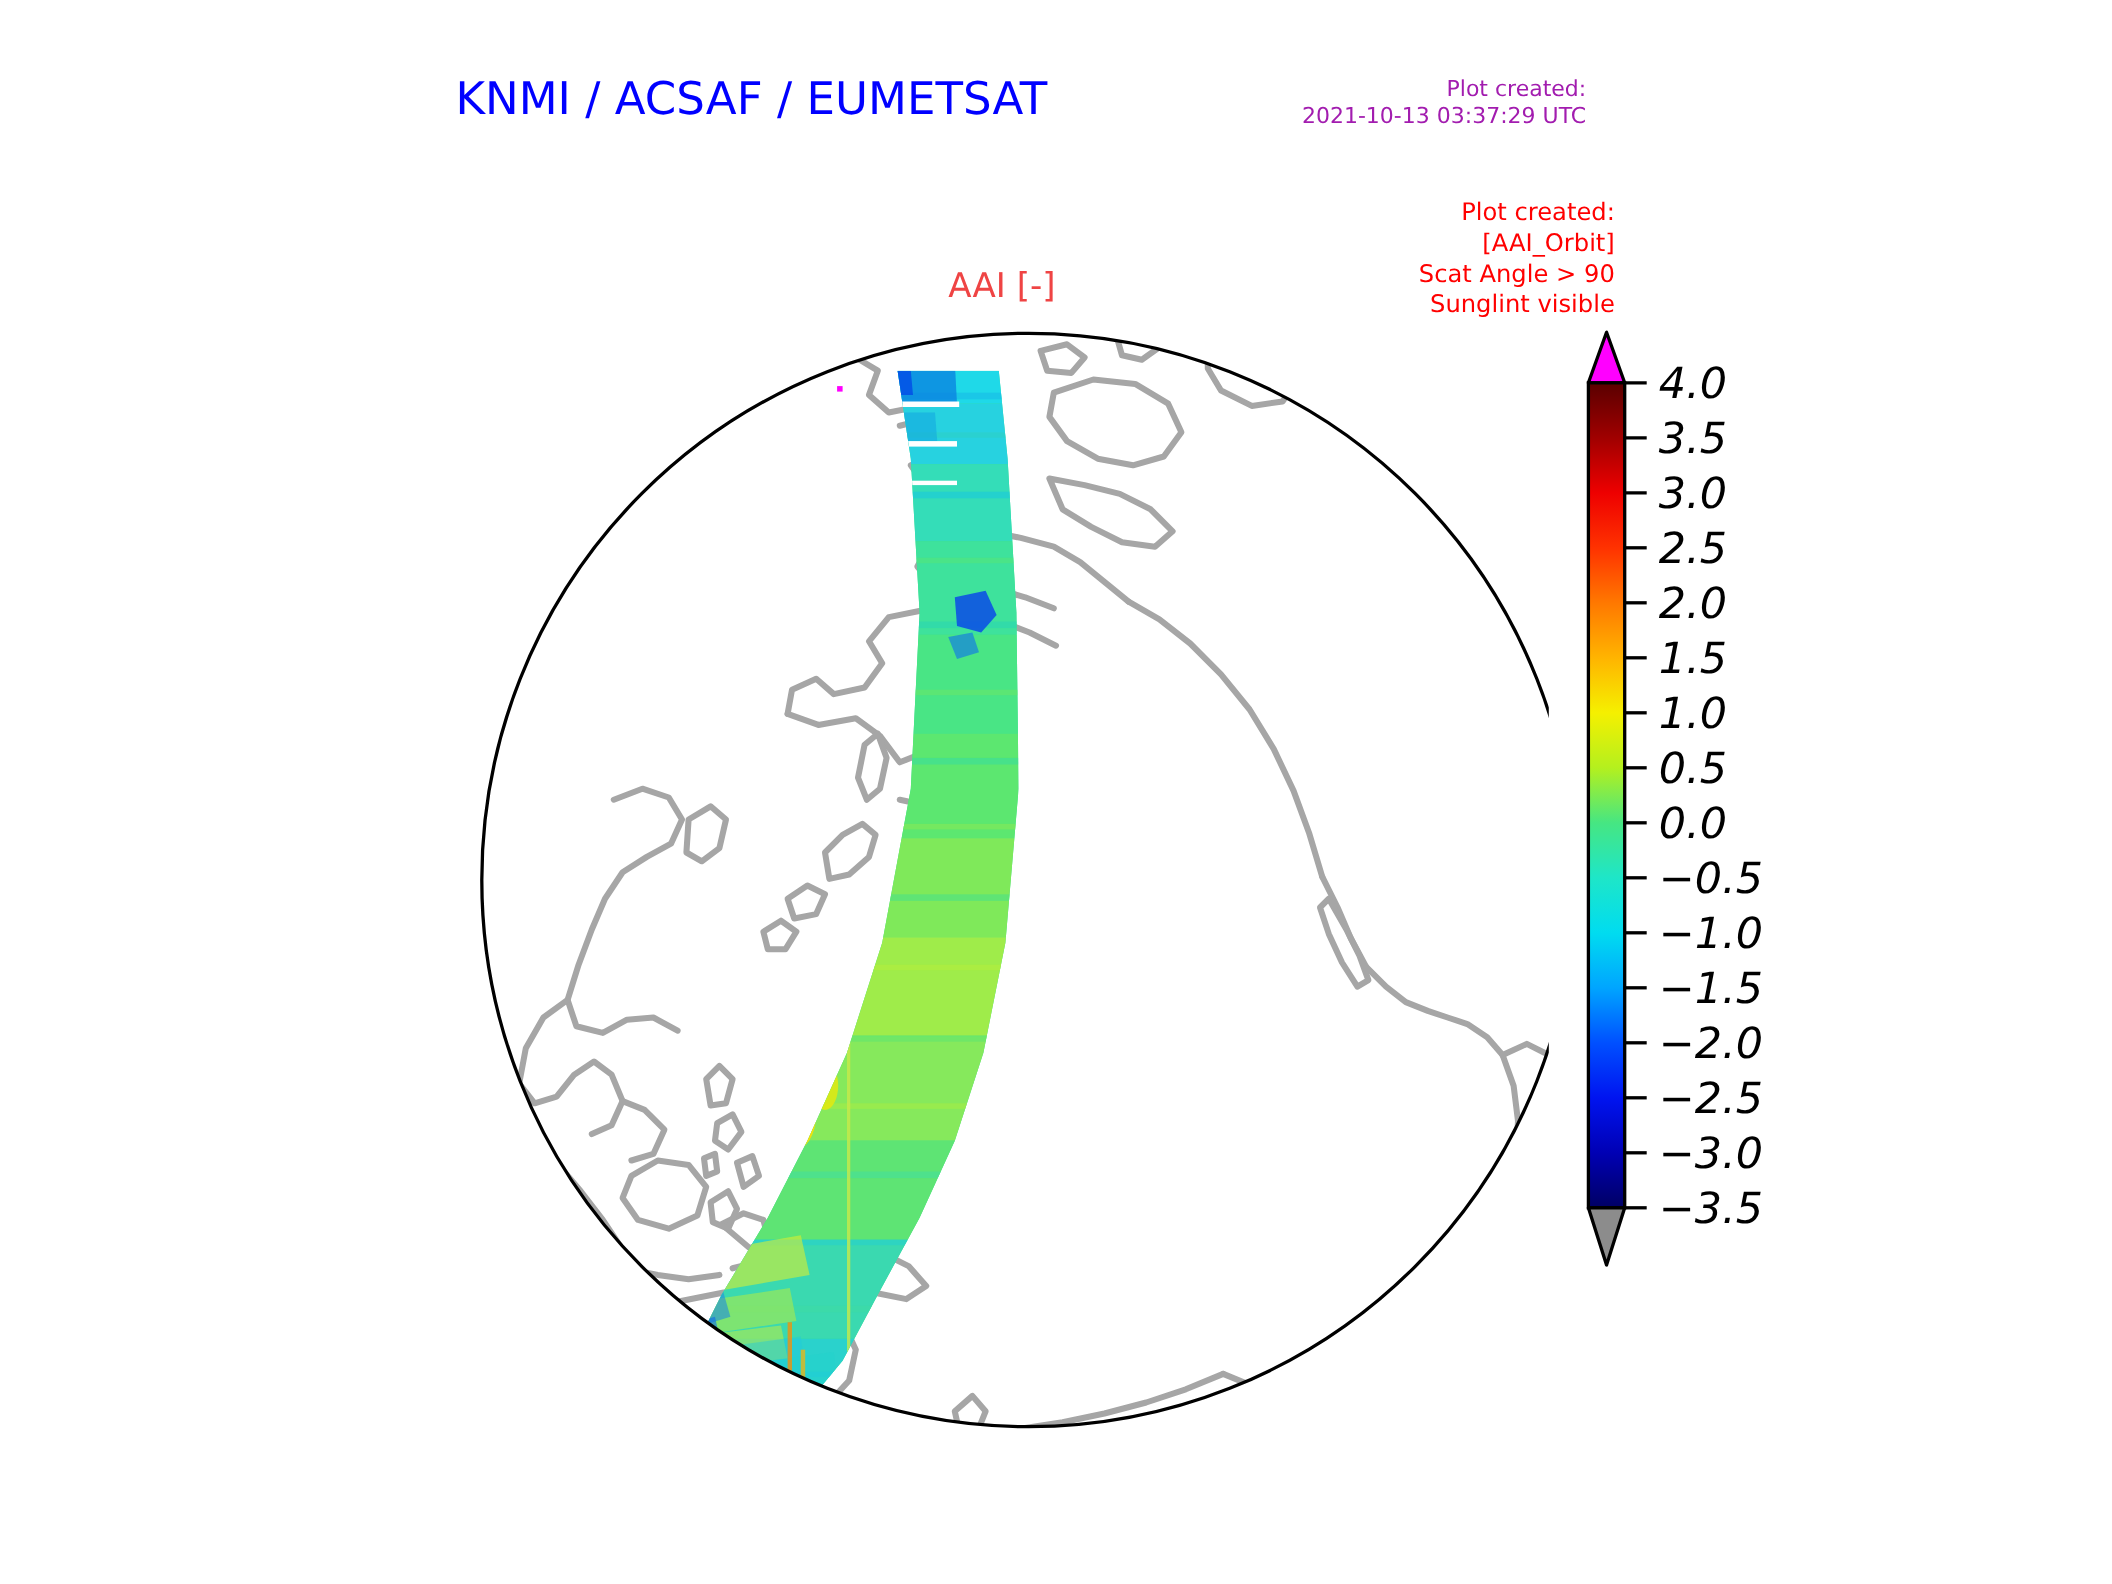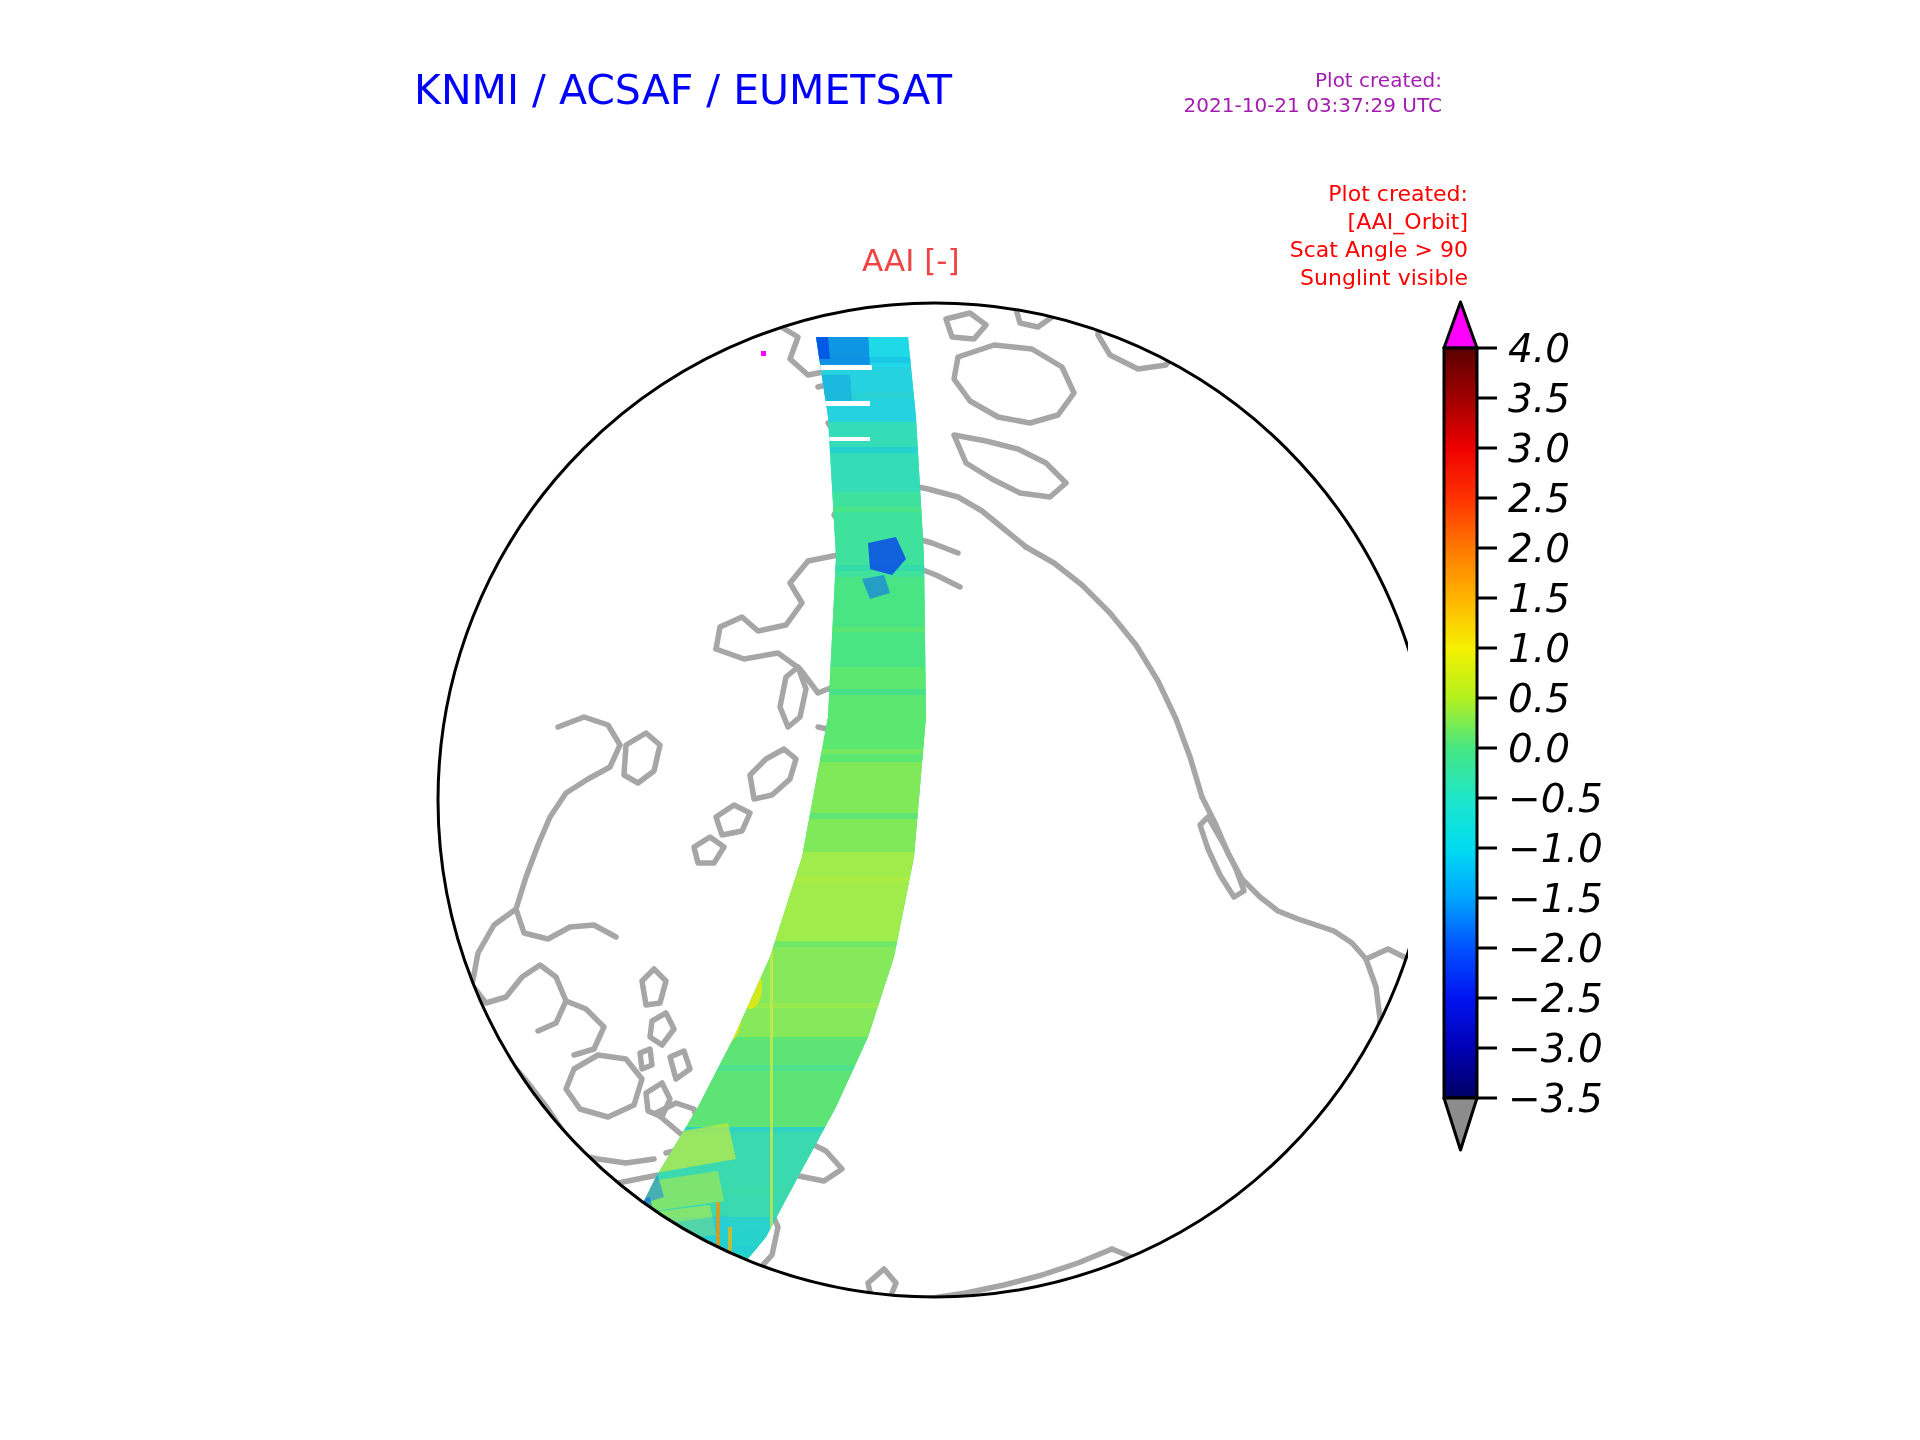--- a/index.html
+++ b/index.html
@@ -99,21 +99,21 @@
 </style>
 </head>
 <body>
 
 <div class="canvas">
 
   <div id="org-title">KNMI / ACSAF / EUMETSAT</div>
 
   <div id="plot-created-block">
     <div>Plot created:</div>
-    <div>2021-10-21 03:37:29 UTC</div>
+    <div>2021-10-13 03:37:29 UTC</div>
   </div>
 
 
   <div id="variable-title">AAI [-]</div>
 
   <div id="plot-filter-block">
     <div>Plot created:</div>
     <div>[AAI_Orbit]</div>
     <div>Scat Angle &gt; 90</div>
     <div>Sunglint visible</div>

